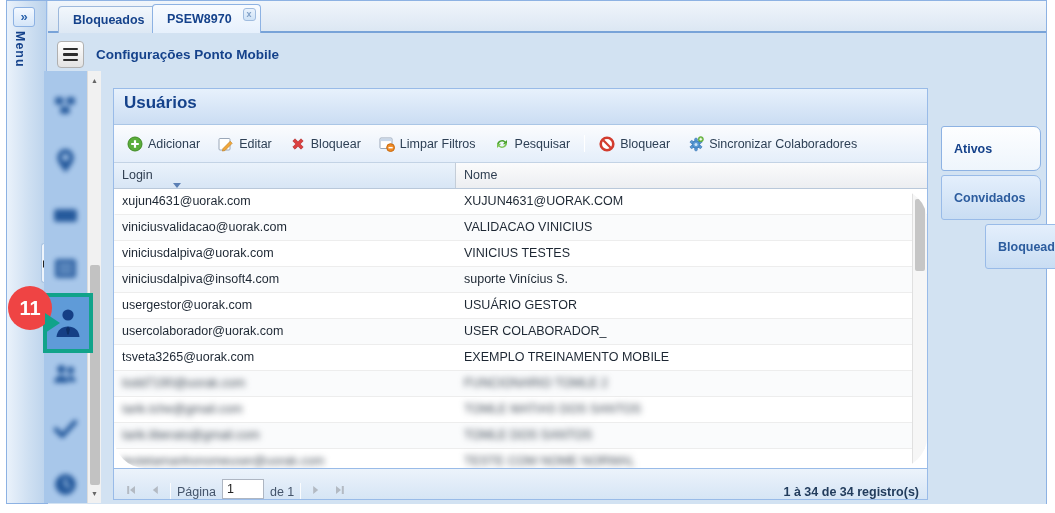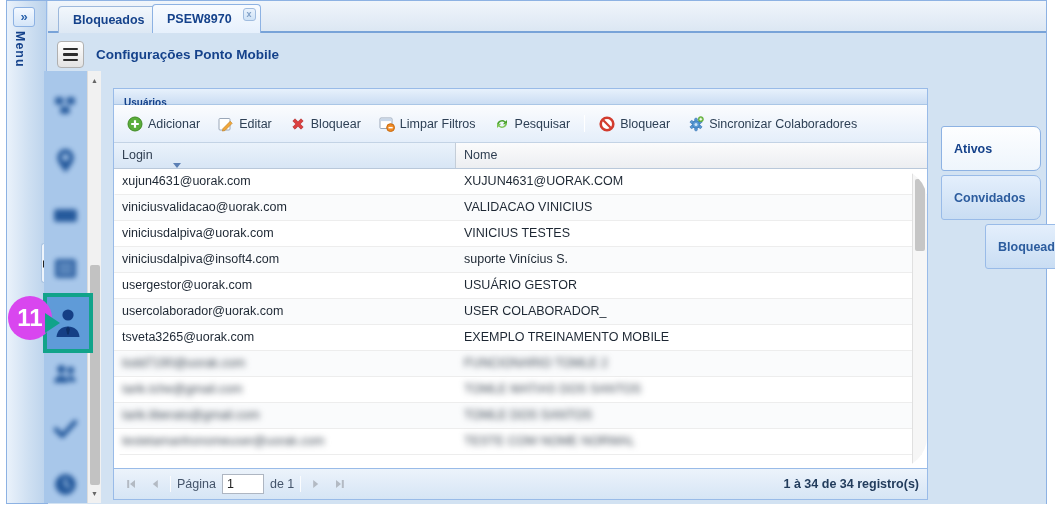--- a/index.html
+++ b/index.html
@@ -48,22 +48,22 @@
   .icon-blur { filter:blur(2.5px); opacity:.9; }
 
   
   .inner-sb { left:87px; top:71px; width:14px; height:432px; background:#f1f1f1; border-left:1px solid #dcdcdc; }
   .sb-arrow { position:absolute; left:0; width:100%; text-align:center; font-size:7px; color:#666; }
   .inner-sb .up { top:6px; } .inner-sb .dn { bottom:6px; }
   .inner-thumb { position:absolute; left:2px; top:194px; width:10px; height:220px; background:#c2c2c2; border-radius:2px; }
 
   
   .panel { left:113px; top:88px; width:815px; height:412px; background:#ffffff; border:1px solid #99bbe8; display:flex; flex-direction:column; }
-  .panel-header { height:16px; background:linear-gradient(#e7f1fc,#cbddf3); border-bottom:1px solid #aac6e6;
-    color:#15428b; font-weight:bold; font-size:10px; line-height:27px; padding-left:10px; }
+  .panel-header { height:36px; background:linear-gradient(#e7f1fc,#cbddf3); border-bottom:1px solid #aac6e6;
+    color:#15428b; font-weight:bold; font-size:17px; line-height:27px; padding-left:10px; }
   .toolbar { height:38px; background:linear-gradient(#fbfcfe,#e4eefa); border-bottom:1px solid #c3d3e5;
     display:flex; align-items:center; padding:0 6px; gap:4px; }
   .tbtn { display:flex; align-items:center; gap:5px; padding:4px 7px; border-radius:3px; cursor:pointer;
     color:#2e4055; font-size:12.5px; white-space:nowrap; }
   .tbtn svg { width:16px; height:16px; display:block; }
   .tb-sep { width:1px; height:17px; background:#c5d2e0; border-right:1px solid #ffffff; margin:0 3px; }
 
   
   .grid-header { height:26px; display:flex; background:linear-gradient(#fbfbfc,#eceef1); border-bottom:1px solid #b9c8da; }
   .gh-cell { font-size:12.5px; color:#2f3e51; line-height:25px; padding:0 8px; }
@@ -78,41 +78,41 @@
   .cell-nome { flex:1; }
   .row-blur .cell { filter:blur(3px); color:#3c4652; }
 
   
   .grid-sb { position:absolute; right:0; top:0; width:15px; height:100%; background:#f6f6f6; border-left:1px solid #e0e0e0; }
   .grid-sb .up { top:3px; } .grid-sb .dn { bottom:3px; }
   .grid-thumb { position:absolute; left:2px; top:10px; width:10px; height:72px; background:#c6c6c6; border-radius:2px; }
 
   
   .paging { height:31px; border-top:1px solid #99bbe8; background:linear-gradient(#ecf3fb,#d6e5f5);
-    display:flex; align-items:center; padding:0 8px; gap:6px; }
+    display:flex; align-items:flex-end; padding:0 8px; gap:6px; }
   .pg-btn { width:18px; height:18px; display:flex; align-items:center; justify-content:center; cursor:pointer; }
   .pg-btn svg { width:14px; height:14px; fill:#b3bac3; }
   .pg-sep { width:1px; height:16px; background:#ccd9e8; border-right:1px solid #fafcfe; }
   .pg-label { font-size:12.5px; color:#44546a; }
   .pg-input { width:42px; height:20px; border:1px solid #aeb6c2; font-size:12.5px; padding:0 4px; color:#222;
     font-family:"Liberation Sans","DejaVu Sans",sans-serif; }
   .pg-summary { margin-left:auto; font-size:12.5px; font-weight:bold; color:#223c5c; }
 
   
   .side-tab { left:941px; width:100px; height:45px; border:1px solid #99bbe8; border-radius:3px 7px 7px 3px;
     background:linear-gradient(#e4effc,#c9ddf3); color:#2c5c9e; font-weight:bold; font-size:12.5px;
     display:flex; align-items:center; padding-left:12px; cursor:pointer; }
   .side-tab.active { background:linear-gradient(#fdfeff,#eef5fc); color:#15428b; border-color:#8db2e3; }
   .st-ativos { top:126px; } .st-convidados { top:175px; } .st-bloqueados { top:224px;margin-left:44px; }
 
   
   .hl-box { left:43px; top:293px; width:50px; height:60px; border:4px solid #11a38a; background:#5f9bd8; z-index:40; }
   .hl-box .person-svg { position:absolute; left:7px; top:10px; width:28px; height:32px; }
-  .hl-badge { left:8px; top:296px; width:44px; height:44px; border-radius:50%; background:#d946ef; z-index:41;
-    color:#ffffff; font-weight:bold; font-size:24px; display:flex; align-items:center; justify-content:center; }
+  .hl-badge { left:8px; top:286px; width:44px; height:44px; border-radius:50%; background:#ef4444; z-index:41;
+    color:#ffffff; font-weight:bold; font-size:20px; display:flex; align-items:center; justify-content:center; }
   .hl-tail { left:45px; top:313px; width:0; height:0; border-left:15px solid #11a38a; border-top:10px solid transparent; border-bottom:10px solid transparent; z-index:41; }
 </style>
 </head>
 <body>
 
 <div class="app">
   <div class="abs frame"></div>
 
   <div class="abs menu-strip">
     <div class="abs expand-btn" style="left:6px;">»</div>

